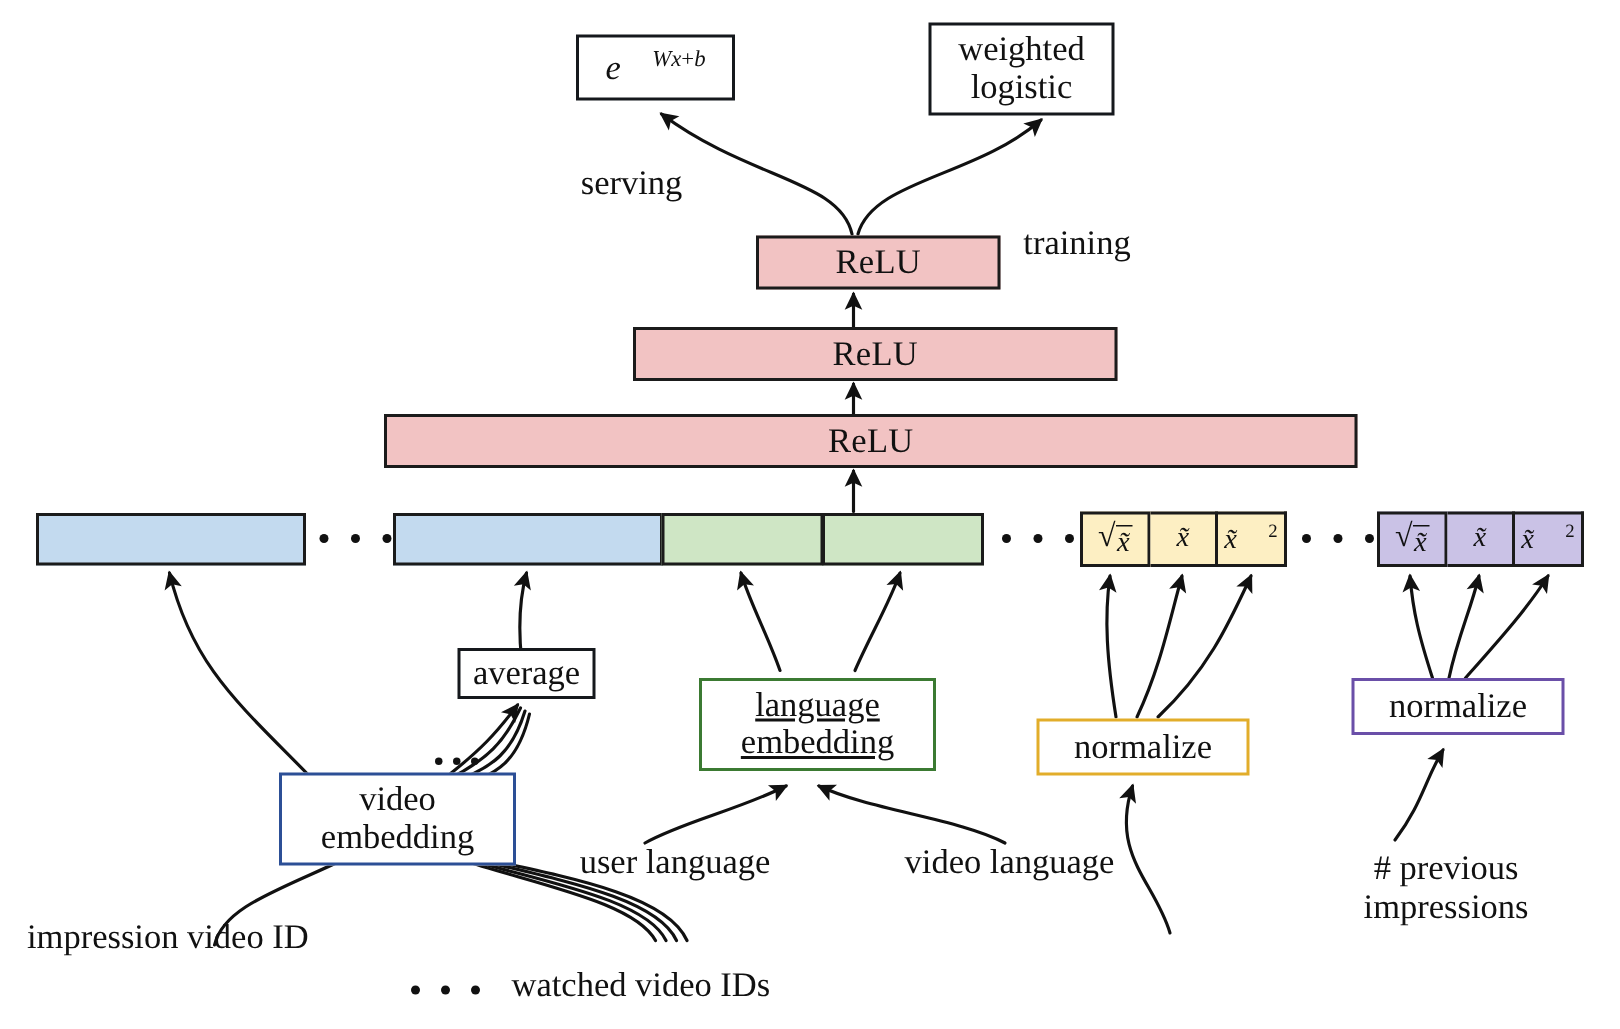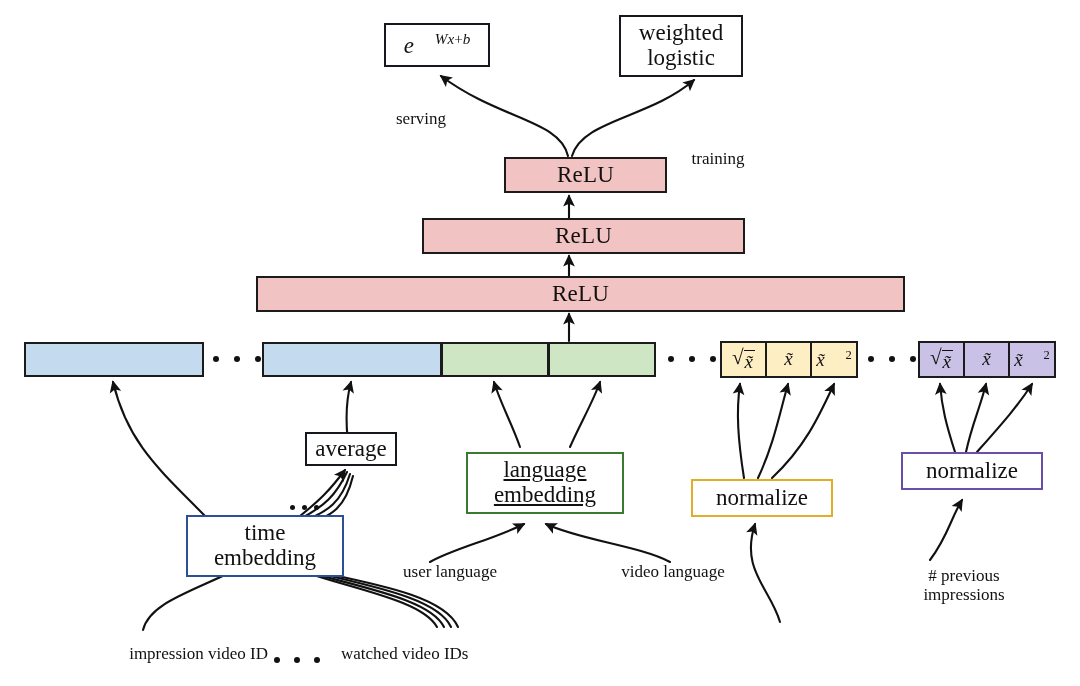--- a/index.html
+++ b/index.html
@@ -59,21 +59,21 @@
     padding:1px 7px;
   }
   .lbox.black { border:2.4px solid #15181c; }
   .lbox.blueb { border:2.2px solid #2c4f96; }
   .lbox.greenb{ border:2.2px solid #3b7a32;text-decoration:underline; }
   .lbox.yellowb{ border:2.4px solid #e2ad2a; }
   .lbox.purpleb{ border:2.4px solid #6a4fa8; }
   
   .cap{
     position:absolute;
-    font-size:17px;
+    font-size:23px;
     line-height:1.14;
     text-align:center;
     white-space:pre-line;
     z-index:3;
   }
   
   .dots{
     position:absolute;
     display:flex;
     align-items:center;
@@ -239,21 +239,21 @@
     <span>average</span>
   </div>
 
   <div class="dots small" style="left:290px;top:505px;gap:7px;">
       <i></i>
       <i></i>
       <i></i>
     </div>
 
   <div class="node lbox blueb" style="left:186px;top:515px;width:158px;height:62px;">
-    <span>time
+    <span>video
 embedding</span>
   </div>
 
   <div class="node lbox greenb" style="left:466px;top:452px;width:158px;height:62px;">
     <span>language
 embedding</span>
   </div>
 
   <div class="node lbox yellowb" style="left:691px;top:479px;width:142px;height:38px;">
     <span>normalize</span>
@@ -264,21 +264,21 @@
   </div>
 
   <div class="cap" style="left:355px;top:562px;width:190px;">user language</div>
 
   <div class="cap" style="left:578px;top:562px;width:190px;">video language</div>
 
   <div class="cap" style="left:874px;top:566px;width:180px;"># previous
 impressions</div>
 
 
-  <div class="cap" style="left:18px;top:644px;width:250px;text-align:right;">impression video ID</div>
+  <div class="cap" style="left:18px;top:612px;width:250px;text-align:left;">impression video ID</div>
 
   <div class="dots" style="left:274px;top:657px;gap:14px;">
       <i></i>
       <i></i>
       <i></i>
     </div>
 
   <div class="cap" style="left:341px;top:644px;width:250px;text-align:left;">watched video IDs</div>
 
 </div>

